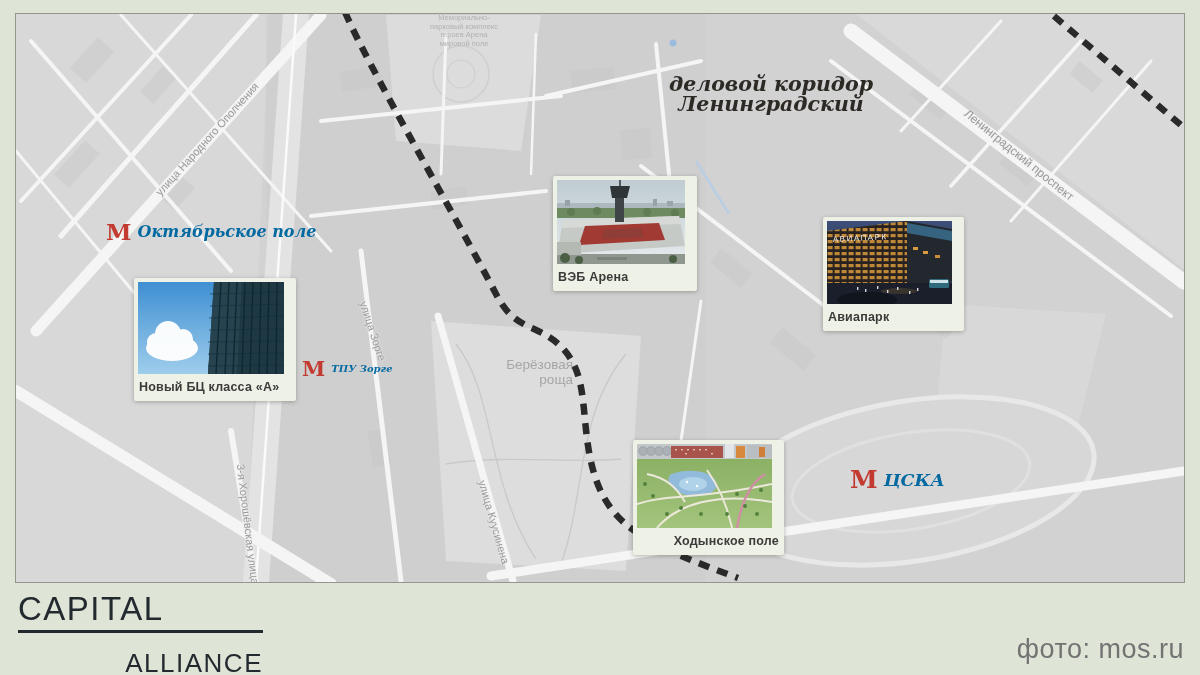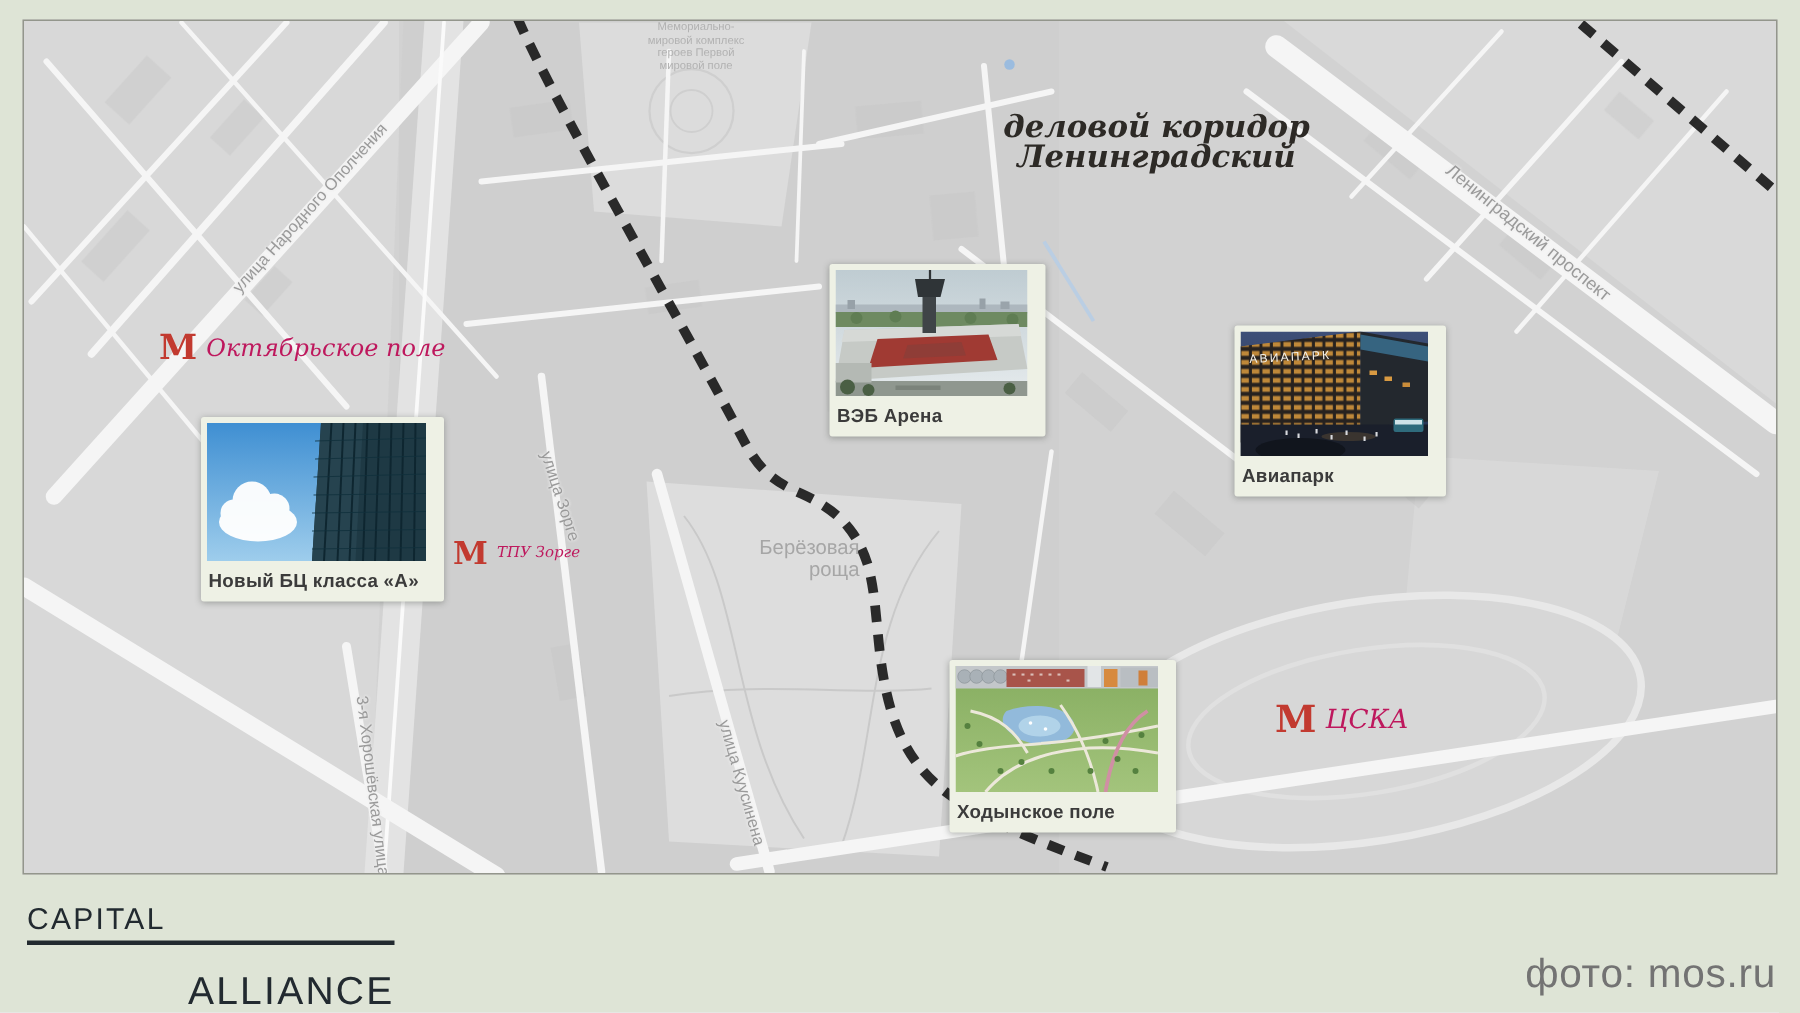--- a/index.html
+++ b/index.html
@@ -22,38 +22,38 @@
   .park-label{position:absolute;left:447px;top:343px;width:110px;text-align:right;
               font-size:13.5px;line-height:15px;color:#a6a6a6;}
   .corridor{position:absolute;left:640px;top:60px;width:230px;text-align:center;
             font-family:"DejaVu Serif","Liberation Serif",serif;font-style:italic;font-weight:700;
             font-size:20.5px;line-height:20px;color:#2d2a26;}
   
   .metro{position:absolute;display:flex;align-items:center;gap:6px;}
   .m-icon{font-family:"DejaVu Serif","Liberation Serif",serif;font-weight:700;
           color:#c23a30;line-height:1;}
   .m-label{font-family:"DejaVu Serif","Liberation Serif",serif;font-style:italic;
-           font-weight:400;color:#be185d;white-space:nowrap;}
+           font-weight:700;color:#0369a1;white-space:nowrap;}
   .metro-1{left:90px;top:206px;}  .metro-1 .m-icon{font-size:23px;} .metro-1 .m-label{font-size:16px;}
   .metro-2{left:286px;top:344px;} .metro-2 .m-icon{font-size:21px;} .metro-2 .m-label{font-size:10px;}
   .metro-3{left:834px;top:453px;} .metro-3 .m-icon{font-size:25px;} .metro-3 .m-label{font-size:17.5px;}
   
   .card{position:absolute;background:#eef1e5;padding:4px 4px 2px 4px;border-radius:2px;
         box-shadow:0 1px 4px rgba(50,55,45,.35);}
   .card .photo{display:block;line-height:0;}
   .card .photo svg{display:block;}
   .card-label{font-size:12.5px;font-weight:700;color:#3b3b3b;letter-spacing:.2px;
               padding:6px 1px 5px 1px;white-space:nowrap;}
   .card-1{left:118px;top:264px;width:154px;}
   .card-2{left:537px;top:162px;width:136px;}
   .card-3{left:807px;top:203px;width:133px;}
-  .card-4{left:617px;top:426px;width:143px;}
+  .card-4{left:617px;top:426px;width:143px;text-align:right;}
   
   .logo{position:absolute;left:18px;top:590px;color:#222a30;}
-  .logo-top{font-size:20px;font-weight:500;letter-spacing:1.5px;margin-top:12px;}
+  .logo-top{font-size:33px;font-weight:500;letter-spacing:1.5px;}
   .logo-rule{width:245px;height:3px;background:#222a30;margin-top:2px;}
   .logo-bottom{width:245px;text-align:right;font-size:26px;font-weight:500;
                letter-spacing:1.5px;margin-top:15px;}
   .credit{position:absolute;right:16px;top:634px;font-size:27px;color:#737373;letter-spacing:.5px;}
 </style>
 </head>
 <body>
 
 <div class="page">
 
@@ -136,22 +136,22 @@
       <g stroke="#1c1c1c" stroke-width="6.5" fill="none" stroke-dasharray="11 8.5" opacity="0.93">
         <path d="M329,-2 C352,52 436,196 480,280 C489,297 497,306 518,315
                  C540,325 554,337 562,361 C569,383 568,414 574,443
                  C580,473 591,495 612,512 C637,532 676,547 722,564"></path>
         <path d="M1038,2 L1180,124"></path>
       </g>
     </svg>
 
     <div class="memorial">
       <div>Мемориально-</div>
-      <div>мировой комплекс</div>
-      <div>героев Первой</div>
+      <div>парковый комплекс</div>
+      <div>героев Арена</div>
       <div>мировой поле</div>
     </div>
 
     <div class="park-label">
       <div>Берёзовая</div>
       <div>роща</div>
     </div>
 
     <div class="corridor">
       <div>деловой коридор</div>

